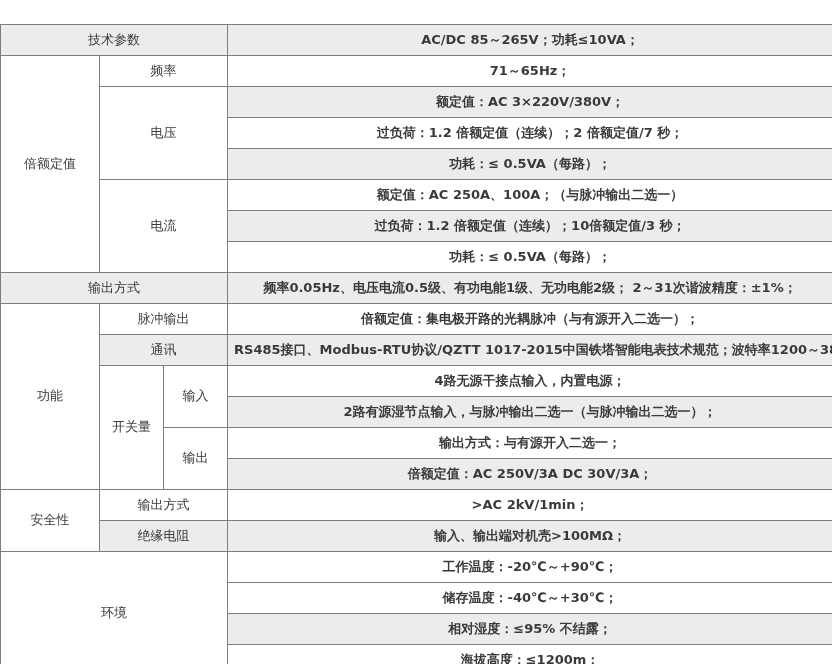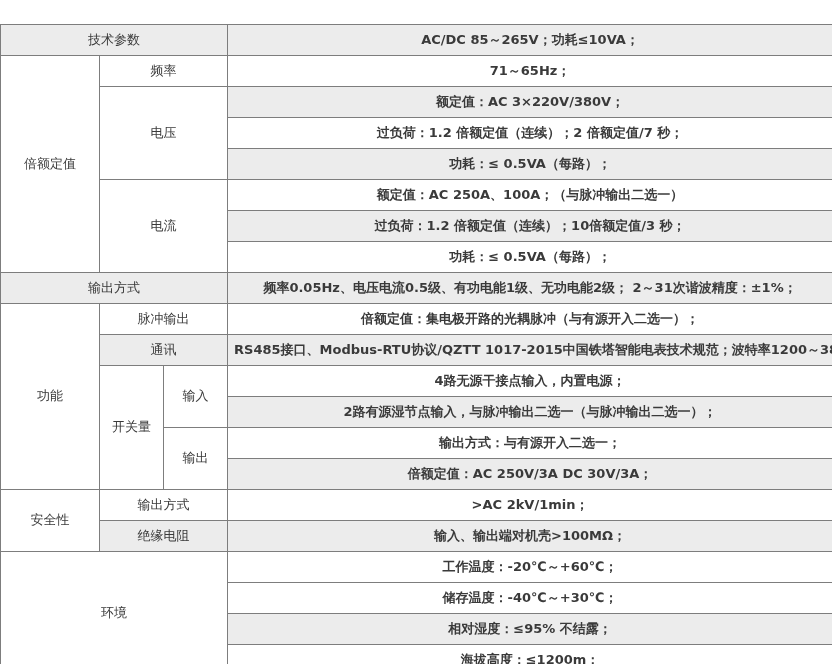--- a/index.html
+++ b/index.html
@@ -125,21 +125,21 @@
       <td class="sep-t no-r">&gt;AC 2kV/1min；</td>
     </tr>
 
     <tr class="r">
       <td colspan="2" class="gray">绝缘电阻</td>
       <td class="gray no-r">输入、输出端对机壳&gt;100MΩ；</td>
     </tr>
 
     <tr class="r">
       <td colspan="3" rowspan="4" class="sep-t no-l">环境</td>
-      <td class="sep-t no-r">工作温度：-20℃～+60℃；</td>
+      <td class="sep-t no-r">工作温度：-20℃～+90℃；</td>
     </tr>
     <tr class="r">
       <td class="no-r">储存温度：-40℃～+30℃；</td>
     </tr>
     <tr class="r">
       <td class="gray no-r">相对湿度：≤95% 不结露；</td>
     </tr>
     <tr class="r">
       <td class="no-r">海拔高度：≤1200m；</td>
     </tr>

